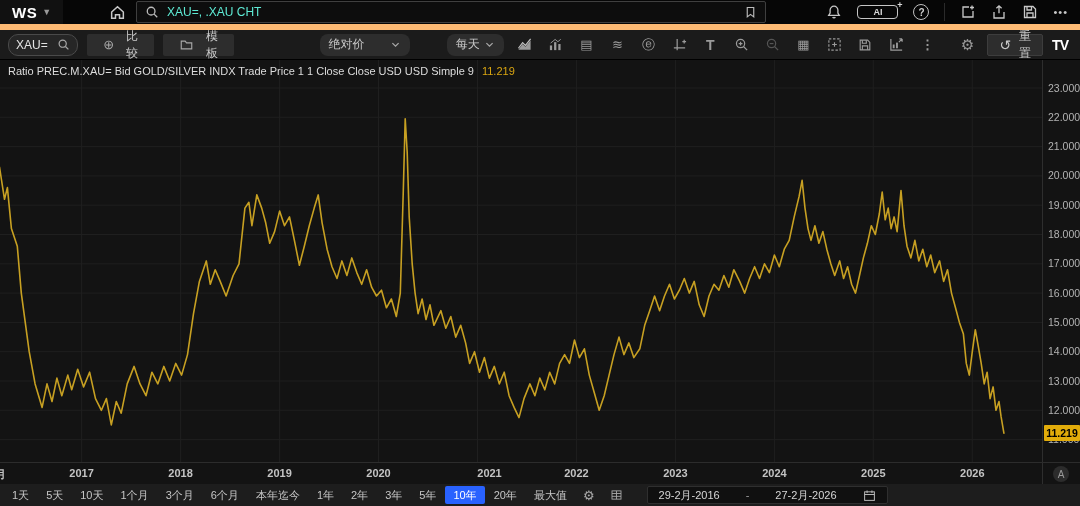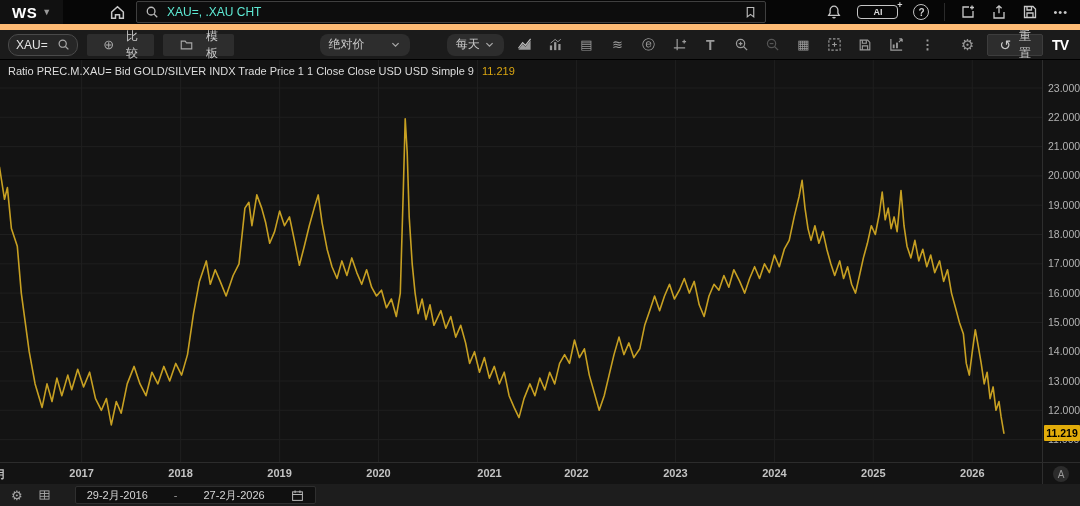--- a/index.html
+++ b/index.html
@@ -315,20 +315,36 @@
     <div class="x-tick" style="left: 378.5px;">2020</div>
     <div class="x-tick" style="left: 477.5px; margin-left: 12px;">2021</div>
     <div class="x-tick" style="left: 576.4px;">2022</div>
     <div class="x-tick" style="left: 675.4px;">2023</div>
     <div class="x-tick" style="left: 774.4px;">2024</div>
     <div class="x-tick" style="left: 873.3px;">2025</div>
     <div class="x-tick" style="left: 972.3px;">2026</div>
   </div>
 
 <div class="bottombar">
+  <span id="range-buttons" style="display:flex;align-items:center;gap:1px;">
+      <span class="range-btn">1天</span>
+      <span class="range-btn">5天</span>
+      <span class="range-btn">10天</span>
+      <span class="range-btn">1个月</span>
+      <span class="range-btn">3个月</span>
+      <span class="range-btn">6个月</span>
+      <span class="range-btn">本年迄今</span>
+      <span class="range-btn">1年</span>
+      <span class="range-btn">2年</span>
+      <span class="range-btn">3年</span>
+      <span class="range-btn">5年</span>
+      <span class="range-btn selected">10年</span>
+      <span class="range-btn">20年</span>
+      <span class="range-btn">最大值</span>
+    </span>
   <span class="bb-icon">⚙</span>
   <span class="bb-icon">
     <svg width="13" height="12" viewBox="0 0 16 16" fill="none" stroke="#a8a8a8" stroke-width="1.2">
         <rect x="2" y="2.5" width="12" height="11"></rect>
         <path d="M2 6h12M2 9.8h12M8 2.5v11"></path>
       </svg>
   </span>
   <div class="date-field">
     <span>29-2月-2016</span>
     <span class="dash">-</span>

